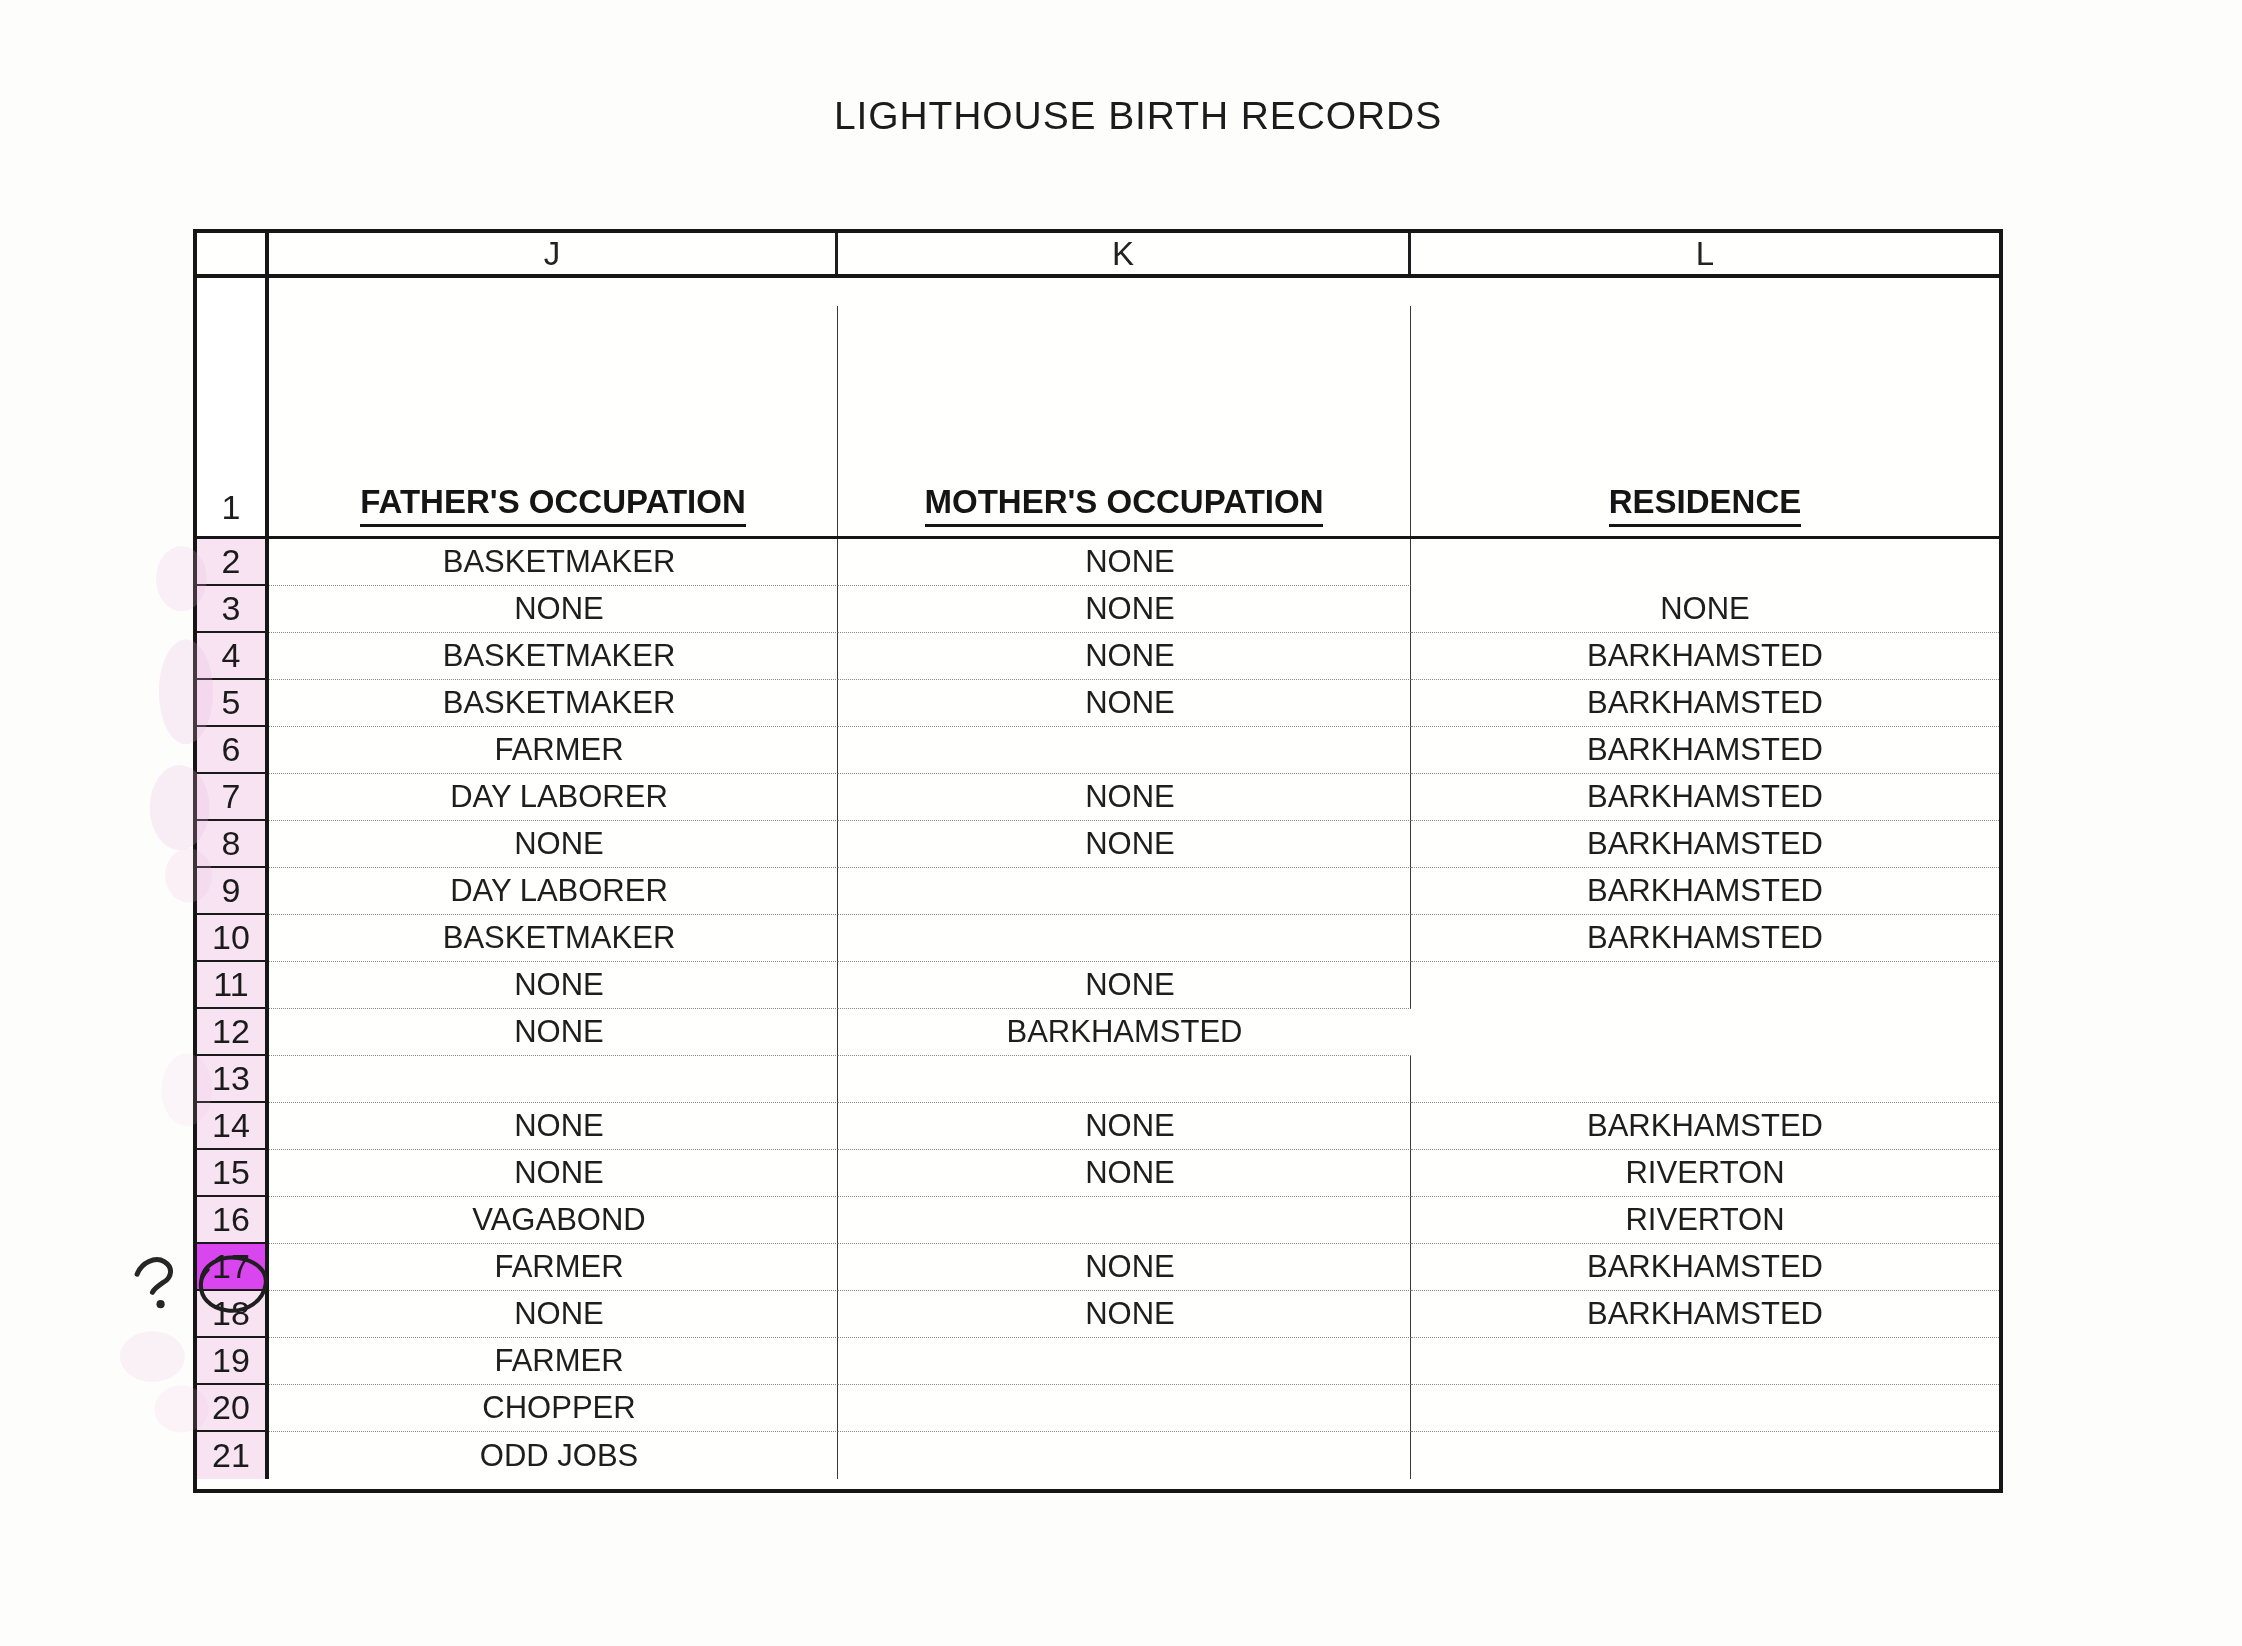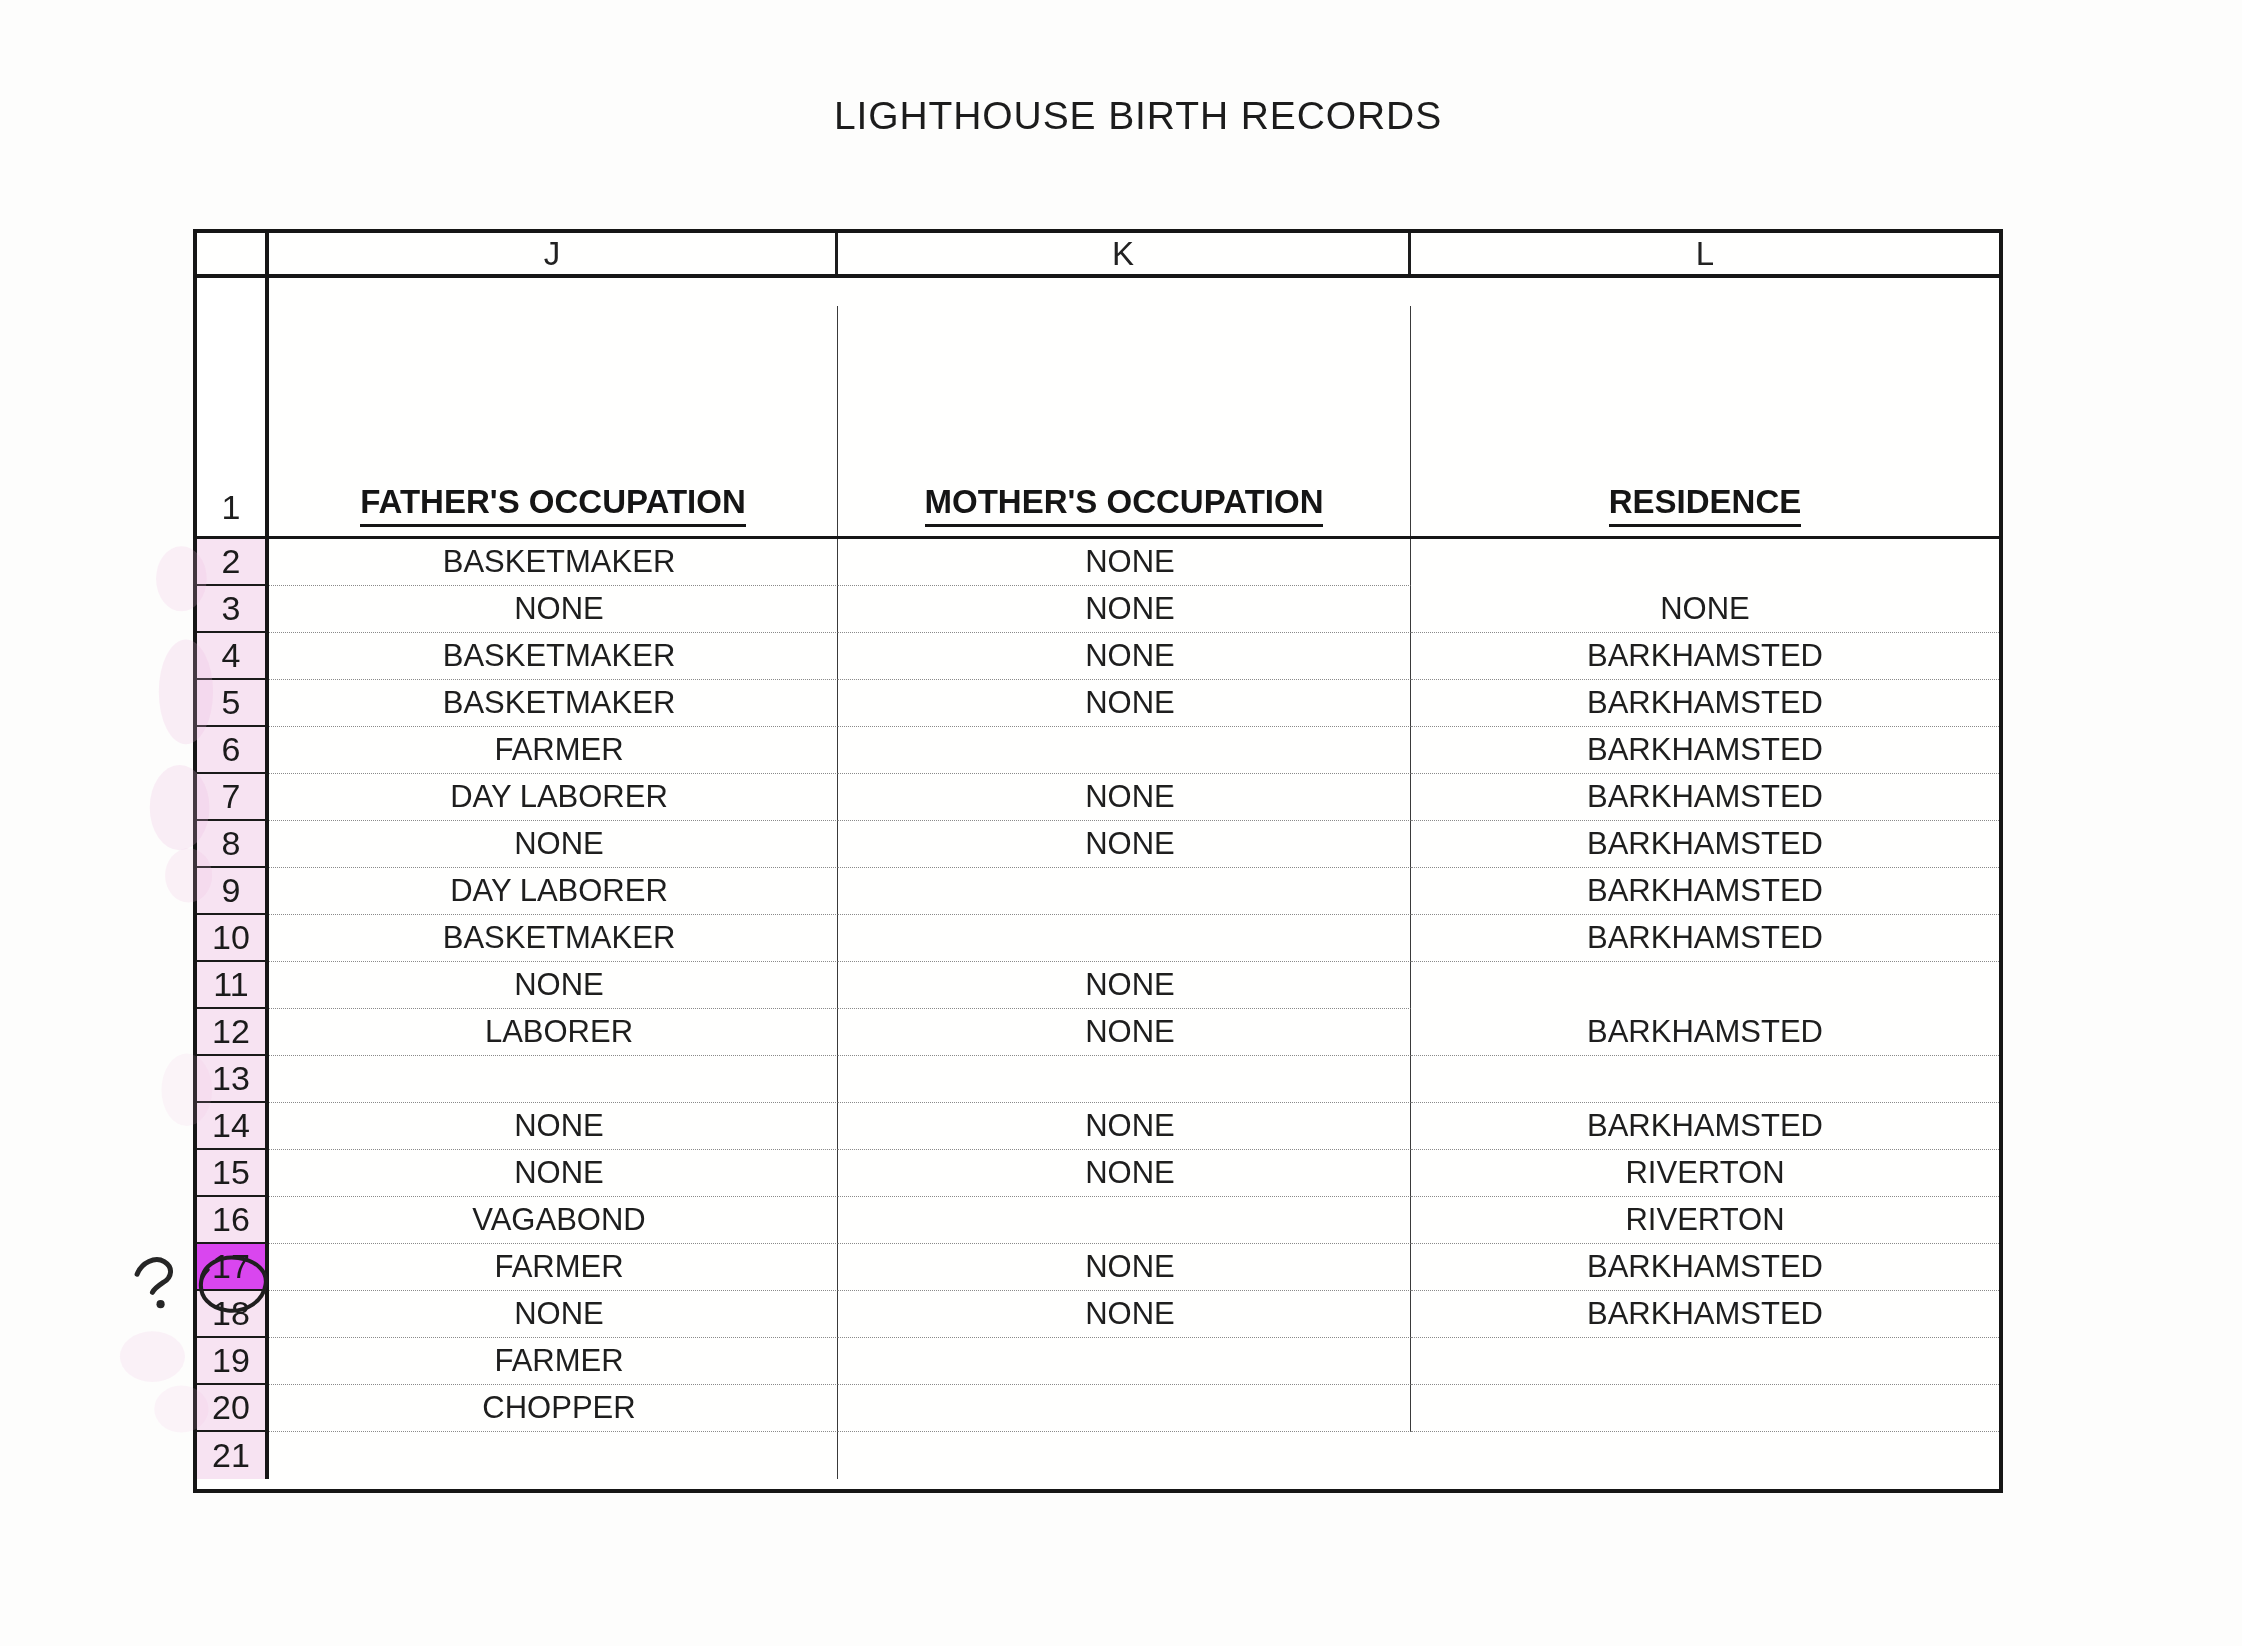--- a/index.html
+++ b/index.html
@@ -168,21 +168,20 @@
           <div class="cell num">10</div>
           <div class="cell dcell col-j">BASKETMAKER</div>
           <div class="cell dcell col-k"></div>
           <div class="cell dcell col-l">BARKHAMSTED</div>
         </div><div class="grid-row data-row">
           <div class="cell num">11</div>
           <div class="cell dcell col-j">NONE</div>
           <div class="cell dcell col-k">NONE</div>
         </div><div class="grid-row data-row">
           <div class="cell num">12</div>
-          <div class="cell dcell col-j">LABORER</div>
           <div class="cell dcell col-k">NONE</div>
           <div class="cell dcell col-l">BARKHAMSTED</div>
         </div><div class="grid-row data-row">
           <div class="cell num">13</div>
           <div class="cell dcell col-j"></div>
           <div class="cell dcell col-k"></div>
           <div class="cell dcell col-l"></div>
         </div><div class="grid-row data-row">
           <div class="cell num">14</div>
           <div class="cell dcell col-j">NONE</div>
@@ -213,20 +212,21 @@
           <div class="cell dcell col-j">FARMER</div>
           <div class="cell dcell col-k"></div>
           <div class="cell dcell col-l"></div>
         </div><div class="grid-row data-row">
           <div class="cell num">20</div>
           <div class="cell dcell col-j">CHOPPER</div>
           <div class="cell dcell col-k"></div>
           <div class="cell dcell col-l"></div>
         </div><div class="grid-row data-row last">
           <div class="cell num">21</div>
+          <div class="cell dcell col-j">ODD JOBS</div>
           <div class="cell dcell col-k"></div>
           <div class="cell dcell col-l"></div>
         </div></div>
 
   </div>
 
   <svg class="annotation-layer" width="2243" height="1646" viewBox="0 0 2479 1820">
 
     <g fill="#eeb7e0">
       <ellipse cx="200" cy="640" rx="28" ry="36" opacity="0.20"></ellipse>

